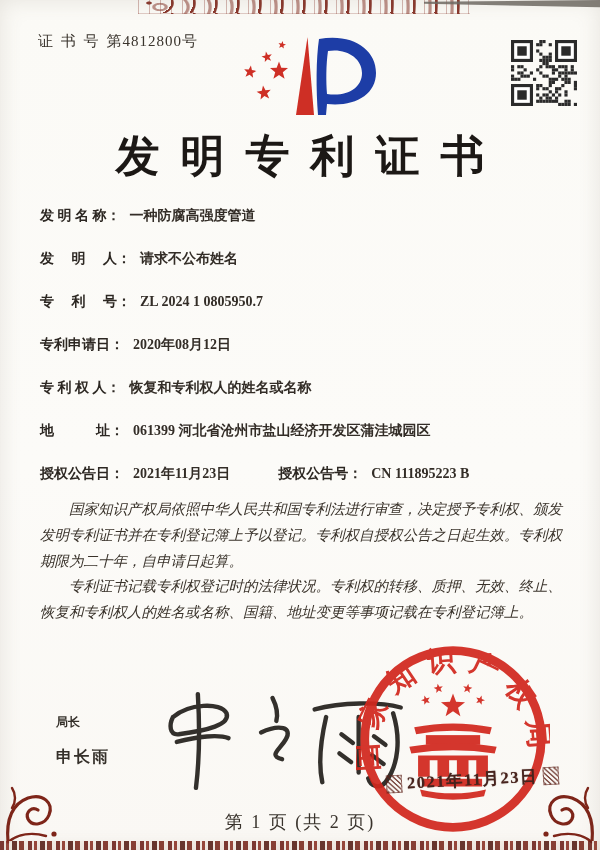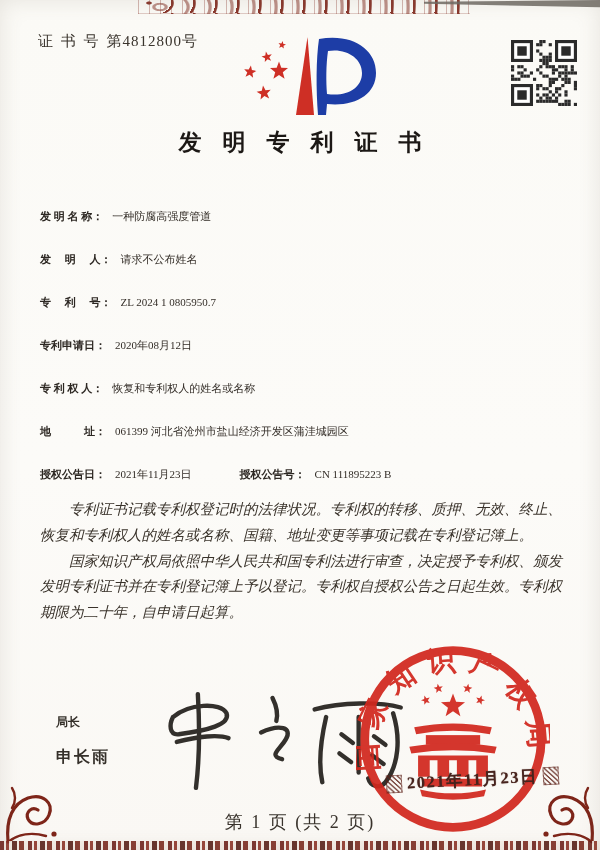--- a/index.html
+++ b/index.html
@@ -23,26 +23,26 @@
     position:absolute;top:0;right:0;width:176px;height:10px;background:#6f6a64;opacity:.85;
     clip-path:polygon(0 18%,100% 0,100% 72%,0 38%);
   }
   
   .cert-no{position:absolute;left:38px;top:32px;font-size:15px;letter-spacing:2px;color:#39332c;}
   .cert-no .num{margin-left:6px;letter-spacing:1px;}
   .logo{position:absolute;left:230px;top:33px;width:152px;height:84px;}
   .qr{position:absolute;right:23px;top:40px;width:66px;height:66px;}
   
   .title{position:absolute;top:127px;left:0;width:100%;text-align:center;
-    font-size:23px;font-weight:700;color:#1c1815;letter-spacing:21px;text-indent:21px;}
+    font-size:44px;font-weight:700;color:#1c1815;letter-spacing:21px;text-indent:21px;}
   
   .fields{position:absolute;left:40px;right:26px;top:205px;}
-  .field-row{display:flex;align-items:flex-end;margin-bottom:21px;font-size:11px;line-height:22px;}
+  .field-row{display:flex;align-items:flex-end;margin-bottom:21px;font-size:14px;line-height:22px;}
   .f-label{font-weight:700;white-space:pre;color:#2c2722;}
-  .f-value{margin-left:9px;font-weight:400;color:#332d27;white-space:pre;}
+  .f-value{margin-left:9px;font-weight:700;color:#332d27;white-space:pre;}
   .grant-pair2{margin-left:48px;display:flex;align-items:baseline;}
   
   .paras{position:absolute;left:40px;right:33px;top:497px;}
   .paras p{margin:0;text-indent:2em;font-size:14.5px;line-height:1.78;color:#39322a;font-style:italic;}
   
   .signer-title{position:absolute;left:56px;top:714px;font-size:12px;font-weight:700;color:#35302a;}
   .signer-name{position:absolute;left:56px;top:747px;font-size:16px;font-weight:700;color:#35302a;letter-spacing:2px;}
   .signature{position:absolute;left:150px;top:686px;width:268px;height:110px;}
   
   .seal{position:absolute;left:356px;top:642px;width:194px;height:194px;opacity:.93;}
@@ -242,22 +242,22 @@
       <span class="f-label">授权公告日：</span>
       <span class="f-value">2021年11月23日</span>
       <span class="grant-pair2">
         <span class="f-label">授权公告号：</span>
         <span class="f-value">CN 111895223 B</span>
       </span>
     </div>
   </div>
 
   <div class="paras">
+    <p>国家知识产权局依照中华人民共和国专利法进行审查，决定授予专利权、颁发发明专利证书并在专利登记簿上予以登记。专利权自授权公告之日起生效。专利权期限为二十年，自申请日起算。</p>
     <p>专利证书记载专利权登记时的法律状况。专利权的转移、质押、无效、终止、恢复和专利权人的姓名或名称、国籍、地址变更等事项记载在专利登记簿上。</p>
-    <p>国家知识产权局依照中华人民共和国专利法进行审查，决定授予专利权、颁发发明专利证书并在专利登记簿上予以登记。专利权自授权公告之日起生效。专利权期限为二十年，自申请日起算。</p>
   </div>
 
   <div class="signer-title">局长</div>
   <div class="signer-name">申长雨</div>
 
   <svg class="signature" viewBox="0 0 280 110" fill="none" stroke="#33302c" stroke-width="4.6" stroke-linecap="round" stroke-linejoin="round">
     <path d="M50,6 C52,40 52,72 48,104"></path>
     <path d="M24,30 C40,16 74,14 80,26 C84,38 60,44 30,48 C20,49 20,38 24,30"></path>
     <path d="M28,56 C50,50 72,48 82,52"></path>
     <path d="M128,10 C132,18 134,26 132,34"></path>

